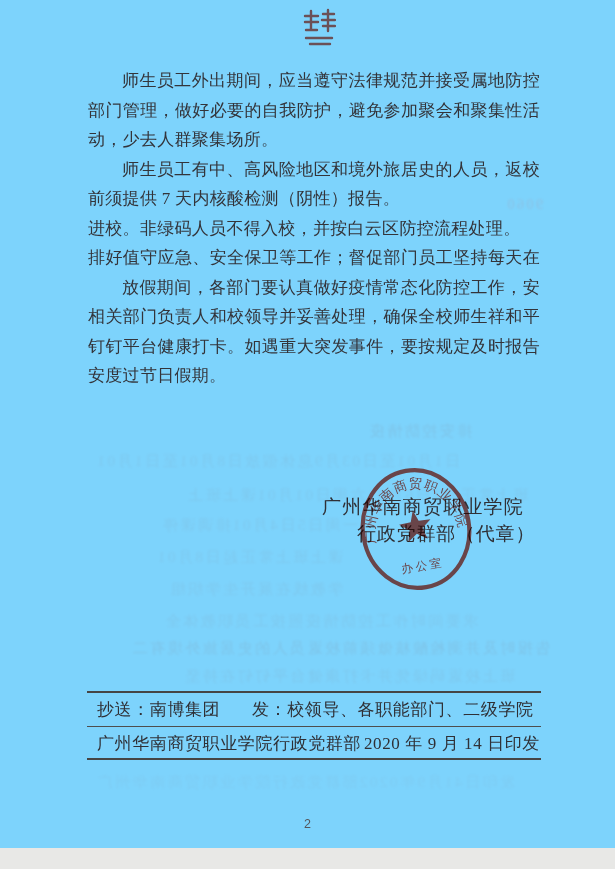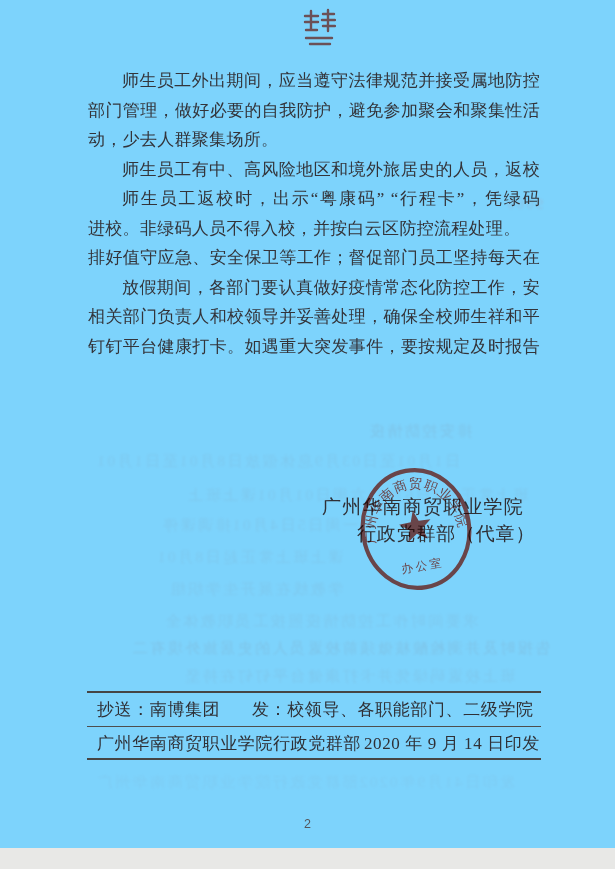--- a/index.html
+++ b/index.html
@@ -68,26 +68,27 @@
       <path d="M21 7 h11 M26 3 v21 M20 13 h13 M21 19 h12"></path>
       <path d="M4 31 h26 M8 37 h20"></path>
     </g>
   </svg>
 
   <div class="bodytext">
     <div class="ln jl ind">师生员工外出期间，应当遵守法律规范并接受属地防控</div>
     <div class="ln jl">部门管理，做好必要的自我防护，避免参加聚会和聚集性活</div>
     <div class="ln">动，少去人群聚集场所。</div>
     <div class="ln jl ind">师生员工有中、高风险地区和境外旅居史的人员，返校</div>
-    <div class="ln jl ind">师生员工返校时，出示“粤康码” “行程卡”，凭绿码</div>
+    <div class="ln">前须提供 7 天内核酸检测（阴性）报告。</div>
     <div class="ln">进校。非绿码人员不得入校，并按白云区防控流程处理。</div>
     <div class="ln jl">排好值守应急、安全保卫等工作；督促部门员工坚持每天在</div>
     <div class="ln jl ind">放假期间，各部门要认真做好疫情常态化防控工作，安</div>
     <div class="ln jl">相关部门负责人和校领导并妥善处理，确保全校师生祥和平</div>
     <div class="ln jl">钉钉平台健康打卡。如遇重大突发事件，要按规定及时报告</div>
+    <div class="ln">安度过节日假期。</div>
   </div>
 
   <div class="sig sig-org">广州华南商贸职业学院</div>
   <div class="sig sig-dept">行政党群部（代章）</div>
 
   <svg class="seal" viewBox="0 0 120 128">
     <g transform="rotate(-10 60 64)">
       <ellipse cx="60" cy="64" rx="54" ry="60" fill="none" stroke="#cf352b" stroke-width="4.2"></ellipse>
       <path id="sealArc" d="M 20,88 A 43,48 0 1 1 100,88" fill="none"></path>
       <text font-size="13.5" fill="#cf352b" letter-spacing="1" font-family="'Liberation Serif',serif">

